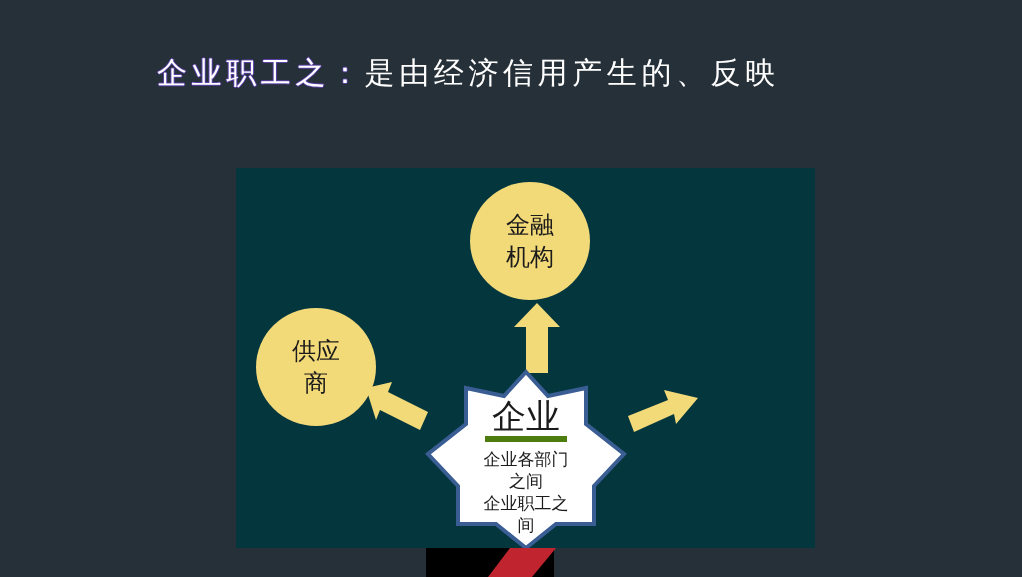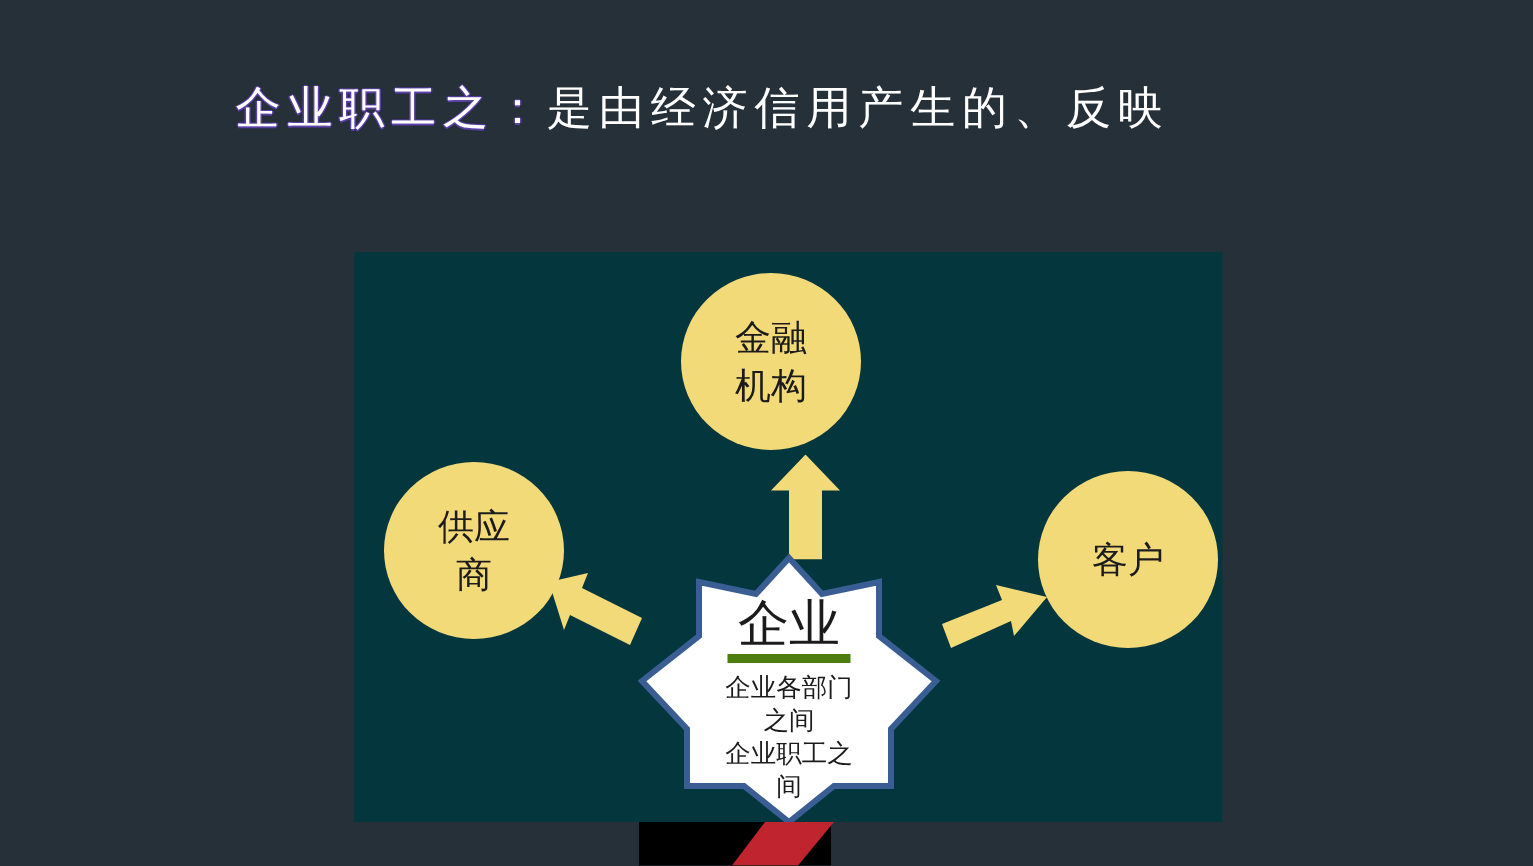--- a/index.html
+++ b/index.html
@@ -50,39 +50,34 @@
 </style>
 </head>
 <body>
 
 <div class="title-block">
   <span class="line"><span class="term">企业职工之：</span><span>是由经济信用产生的、反映</span></span>
 </div>
 
 <div class="panel">
 
-  <div class="circle" style="left:218px; top:14px; width:120px; height:118px;">
+  <div class="circle" style="left:234px; top:14px; width:120px; height:118px;">
     <div>
       <span>金融</span>
       <span>机构</span>
     </div>
   </div>
 
   <div class="circle" style="left:0px; top:140px; width:120px; height:118px;margin-left:20px;">
     <div>
       <span>供应</span>
       <span>商</span>
     </div>
   </div>
 
-  <div class="circle" style="left:456px; top:146px; width:120px; height:118px;">
-    <div>
-      <span>客户</span>
-    </div>
-  </div>
 
   <svg class="arrow" style="left:278px; top:135px;" width="46" height="70" viewBox="0 0 46 70">
     <polygon points="23,0 46,24 34,24 34,70 12,70 12,24 0,24" fill="#f3da79"></polygon>
   </svg>
 
   <svg class="arrow" style="left:124px; top:212px;" width="72" height="56" viewBox="0 0 72 56">
     <polygon points="6,8 32,2 28,12 68,32 60,50 20,30 16,40" fill="#f3da79"></polygon>
   </svg>
 
   <svg class="arrow" style="left:390px; top:216px;" width="76" height="52" viewBox="0 0 76 52">

